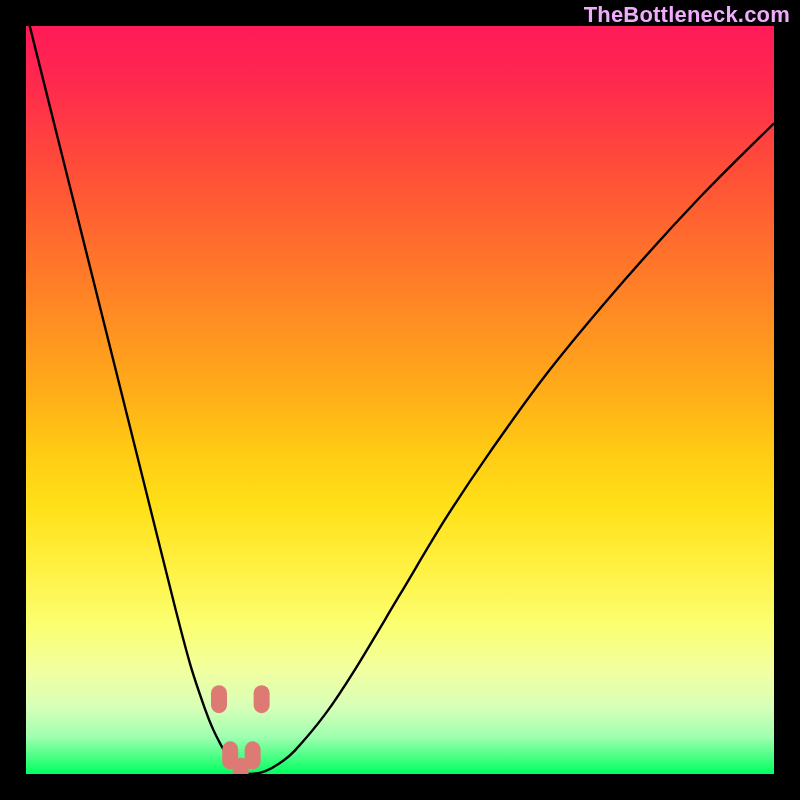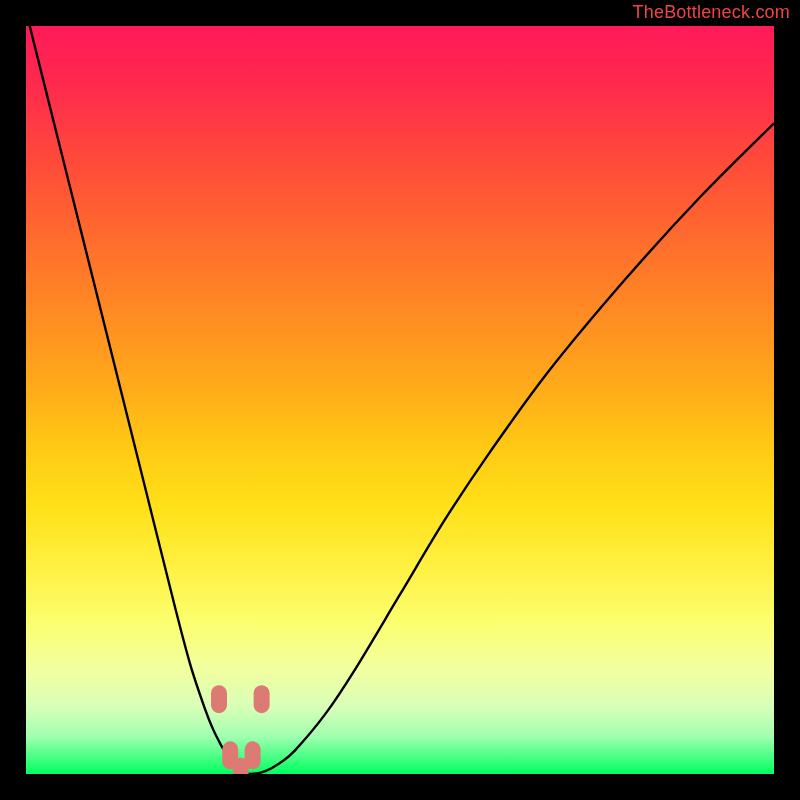--- a/index.html
+++ b/index.html
@@ -62,23 +62,23 @@
     position: absolute;
     left: 0;
     top: 0;
     width: 748px;
     height: 748px;
   }
   .watermark {
     position: absolute;
     top: 2px;
     right: 10px;
-    color: #ef4444;
-    font-size: 18px;
-    font-weight: 400;
+    color: #f0abfc;
+    font-size: 22px;
+    font-weight: 700;
     letter-spacing: 0.2px;
     font-family: Arial, Helvetica, sans-serif;
   }
 </style>
 </head>
 <body>
 
 <div class="frame">
   <div class="plot-area">
     <div class="gradient"></div>

